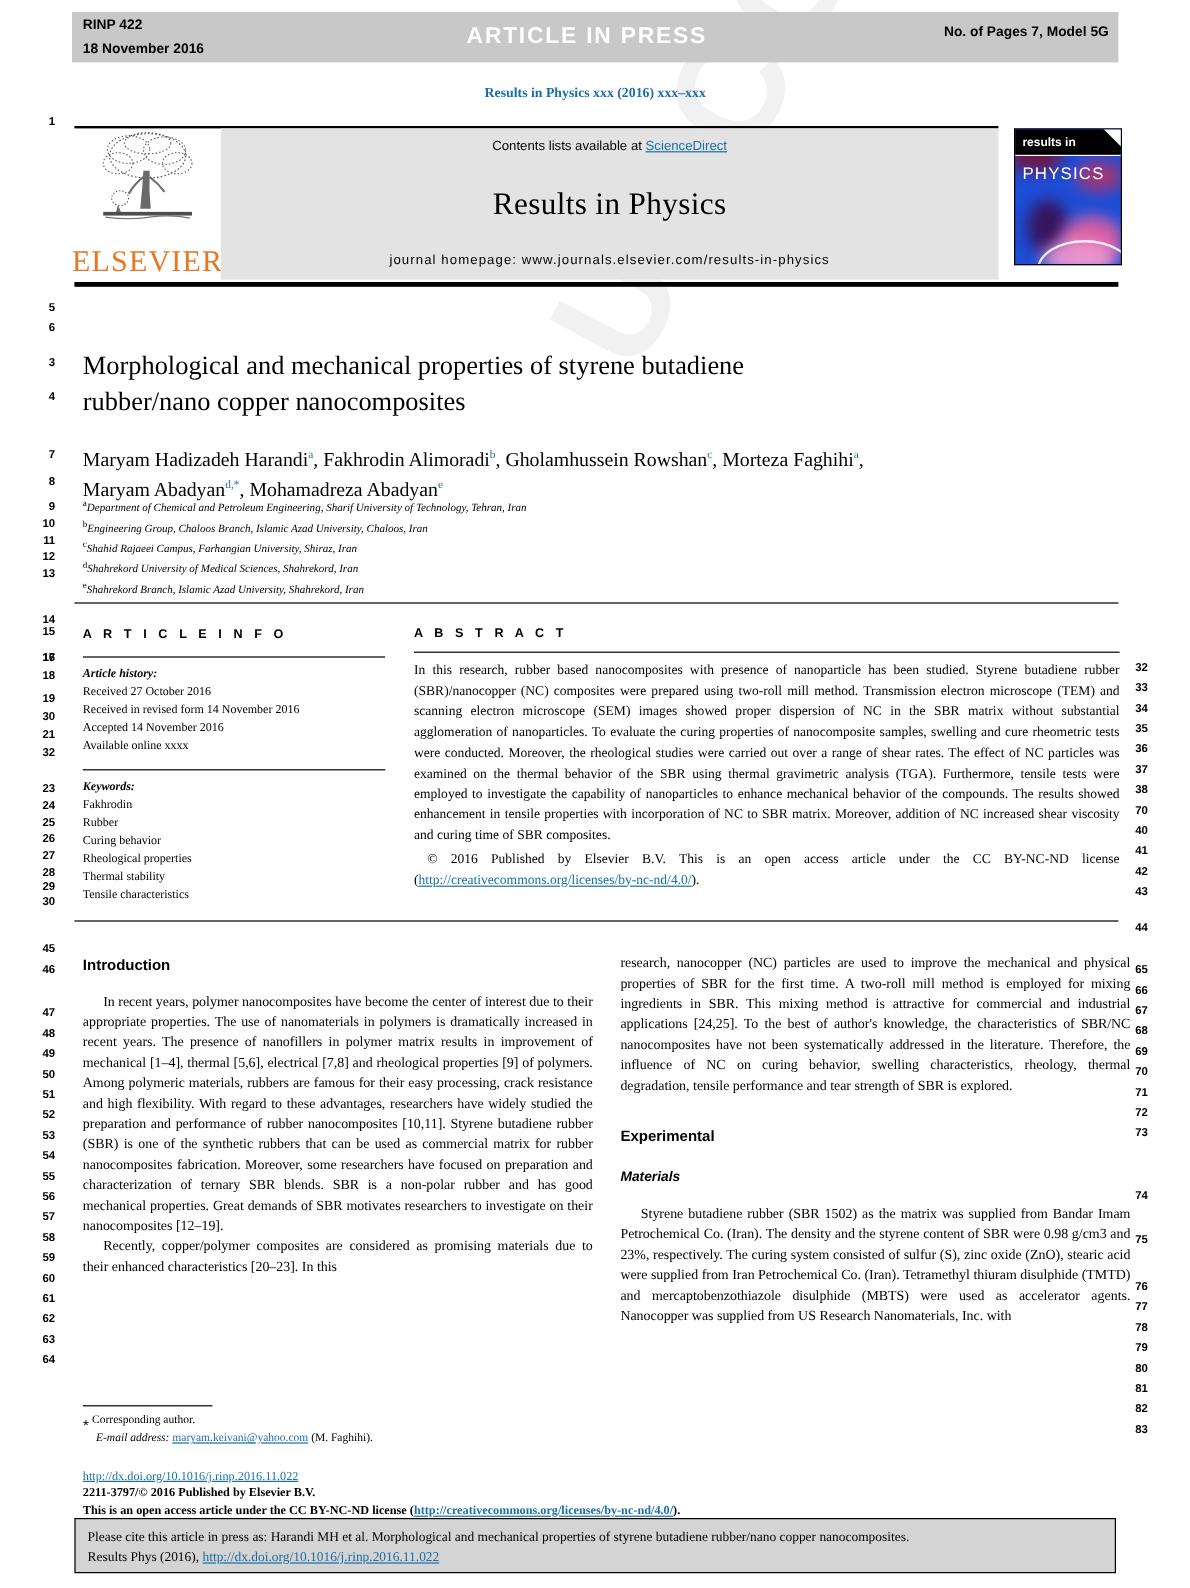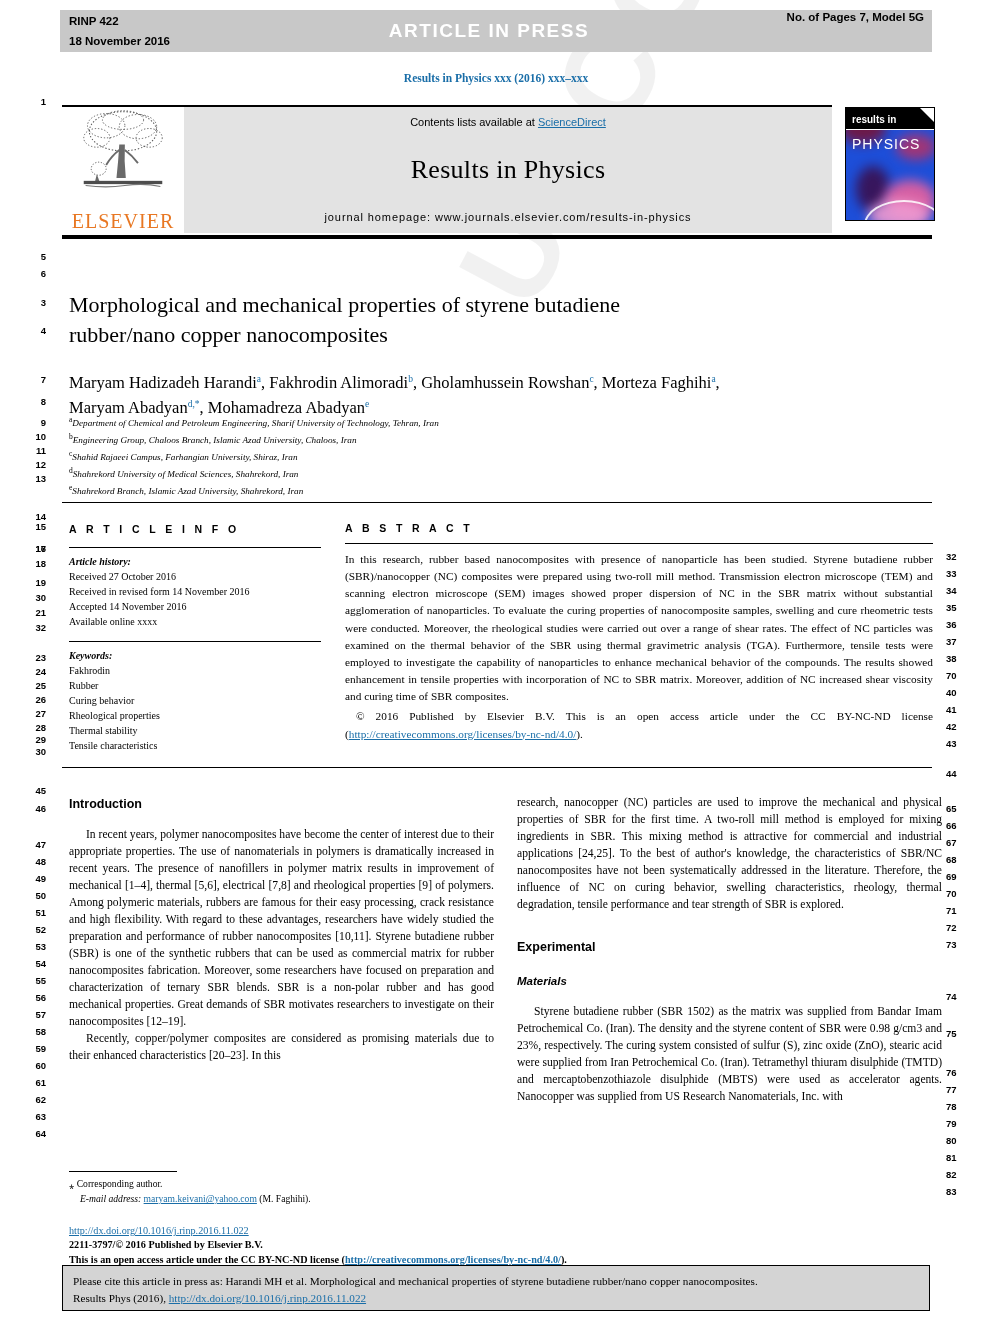--- a/index.html
+++ b/index.html
@@ -40,21 +40,21 @@
     display: flex; align-items: center; justify-content: center;
     font-family: "Liberation Sans", sans-serif;
     font-size: 19px;
     font-weight: bold;
     letter-spacing: 1.5px;
     color: #ffffff;
   }
   .proof-right {
     width: 215px;
     display: flex; align-items: flex-start; justify-content: flex-end;
-    padding-top: 1px; padding-right: 8px;
+    padding-top: 11px; padding-right: 8px;
     font-family: "Liberation Sans", sans-serif;
     font-size: 11.5px;
     font-weight: bold;
   }
 
   
   .running-head {
     position: absolute;
     left: 0; top: 72px;
     width: 992px;
@@ -86,21 +86,21 @@
   }
   .elsevier-logo {
     width: 122px;
     display: flex; flex-direction: column;
     align-items: center; justify-content: flex-end;
     padding-bottom: 2px;
   }
   .tree-svg { display: block; }
   .elsevier-word {
     font-family: "Liberation Serif", serif;
-    font-size: 20px;
+    font-size: 25px;
     letter-spacing: 1px;
     color: #e87722;
     line-height: 1;
     margin-top: 18px;
   }
   .masthead-box {
     flex: 1;
     background: #e3e3e3;
     display: flex; flex-direction: column;
     align-items: center; justify-content: space-between;

